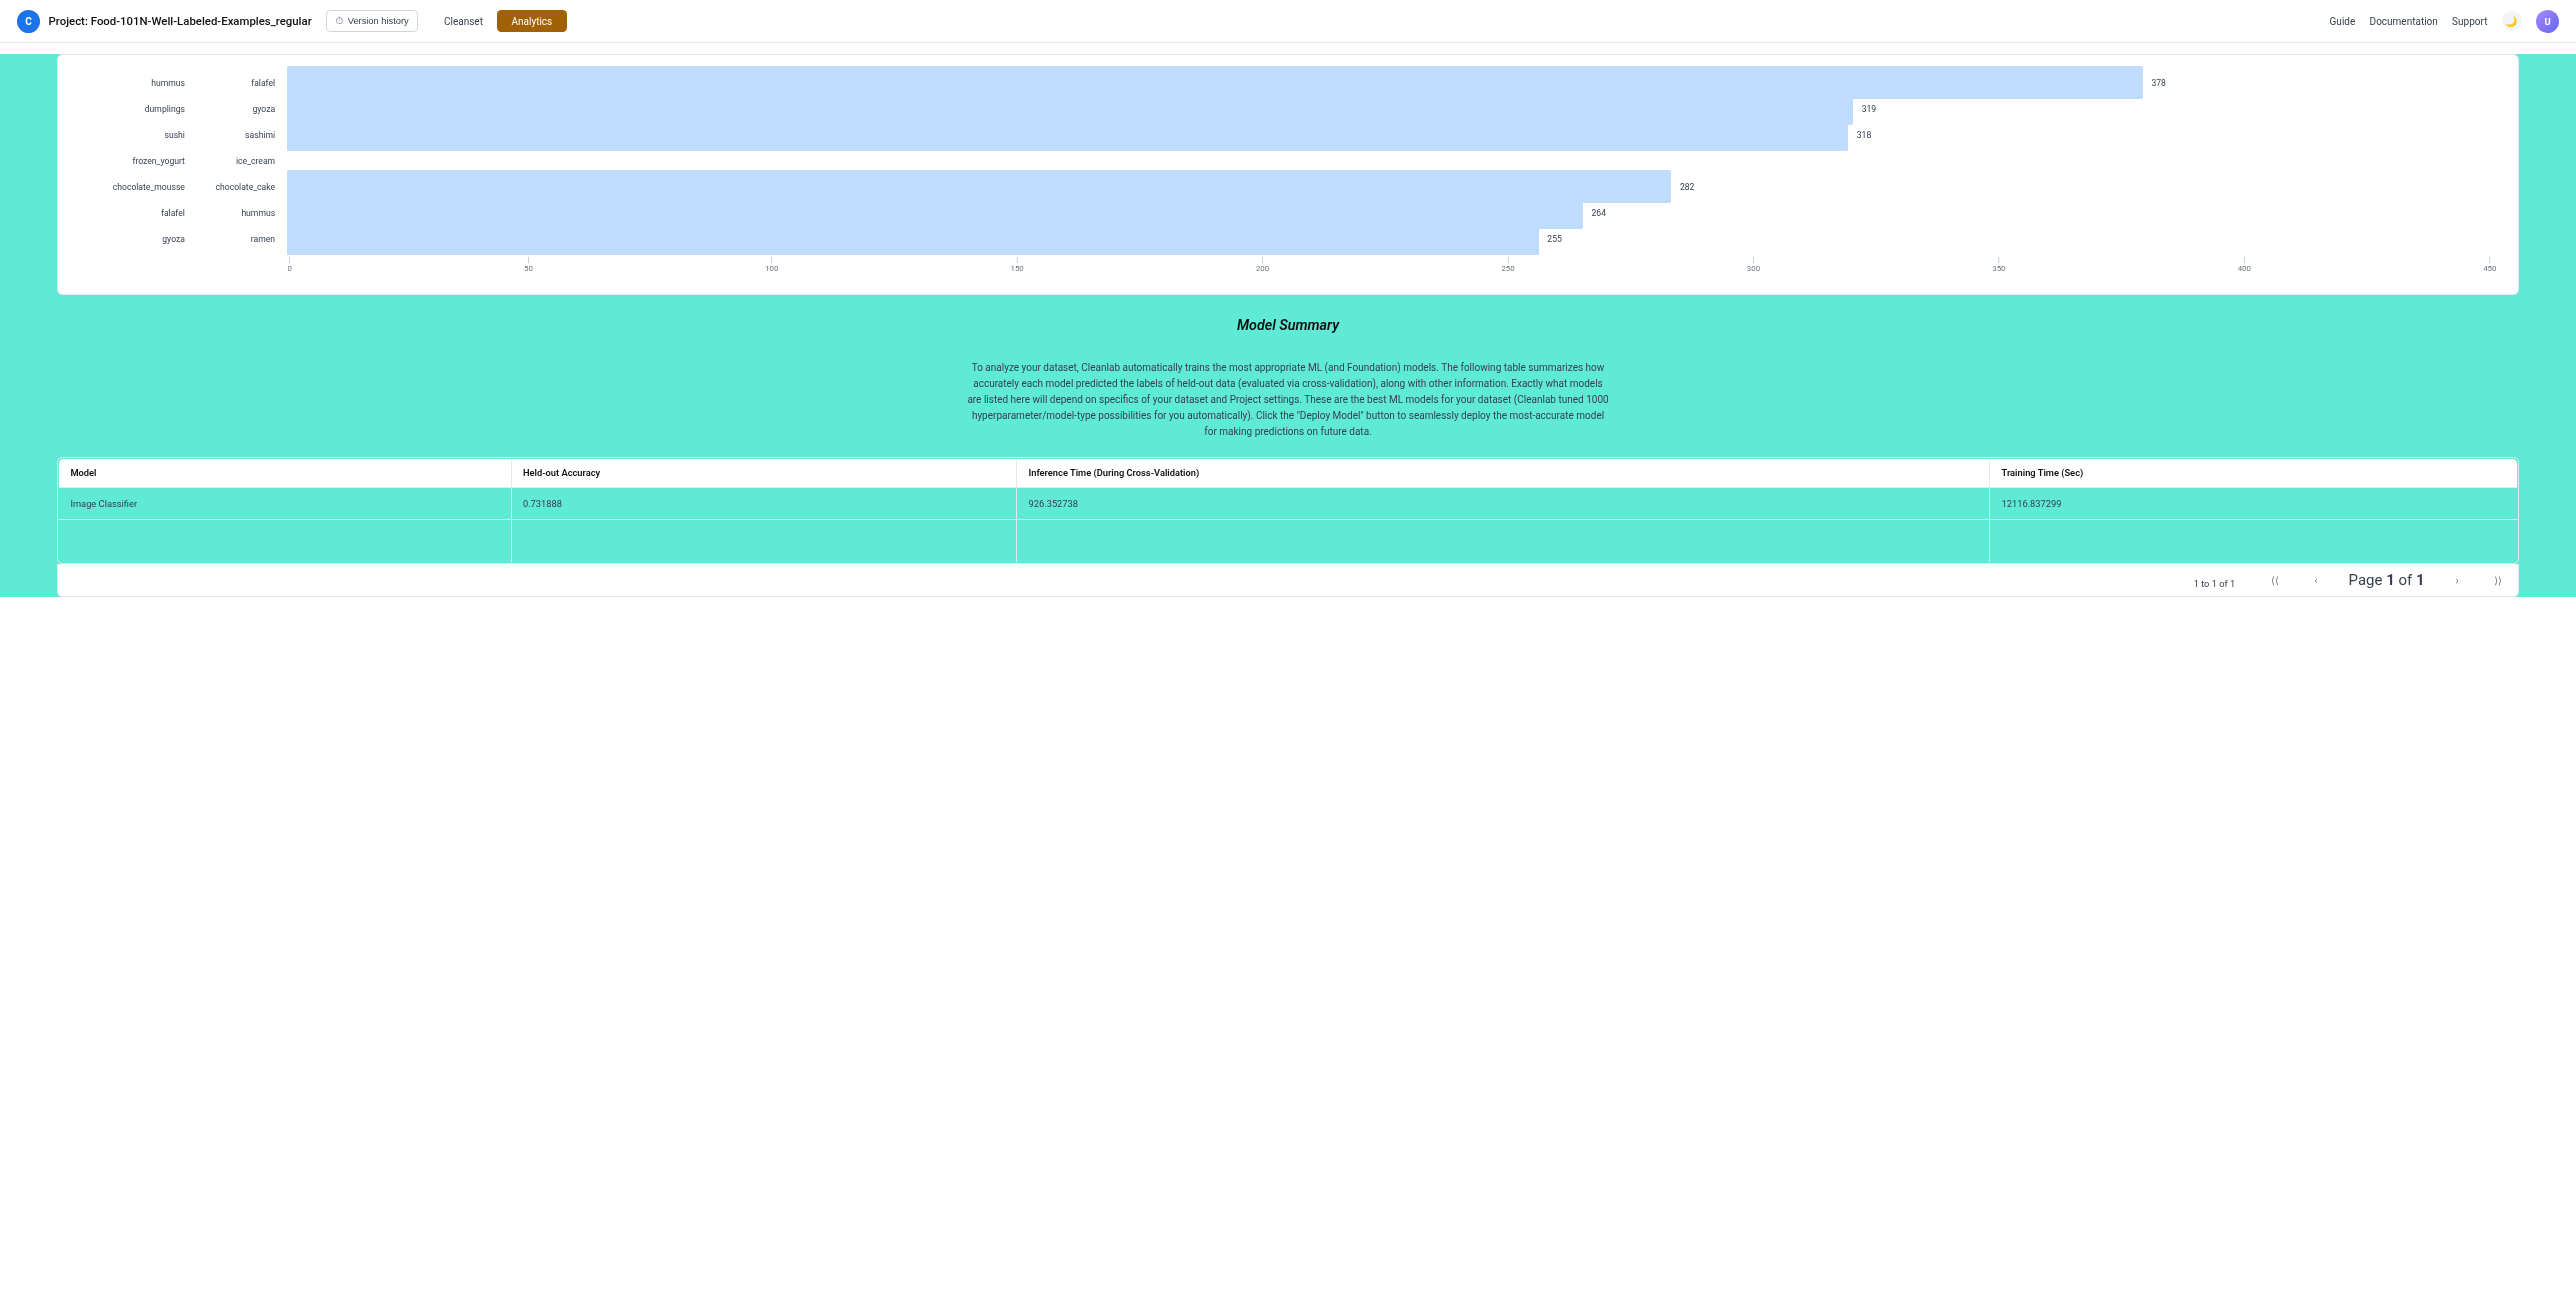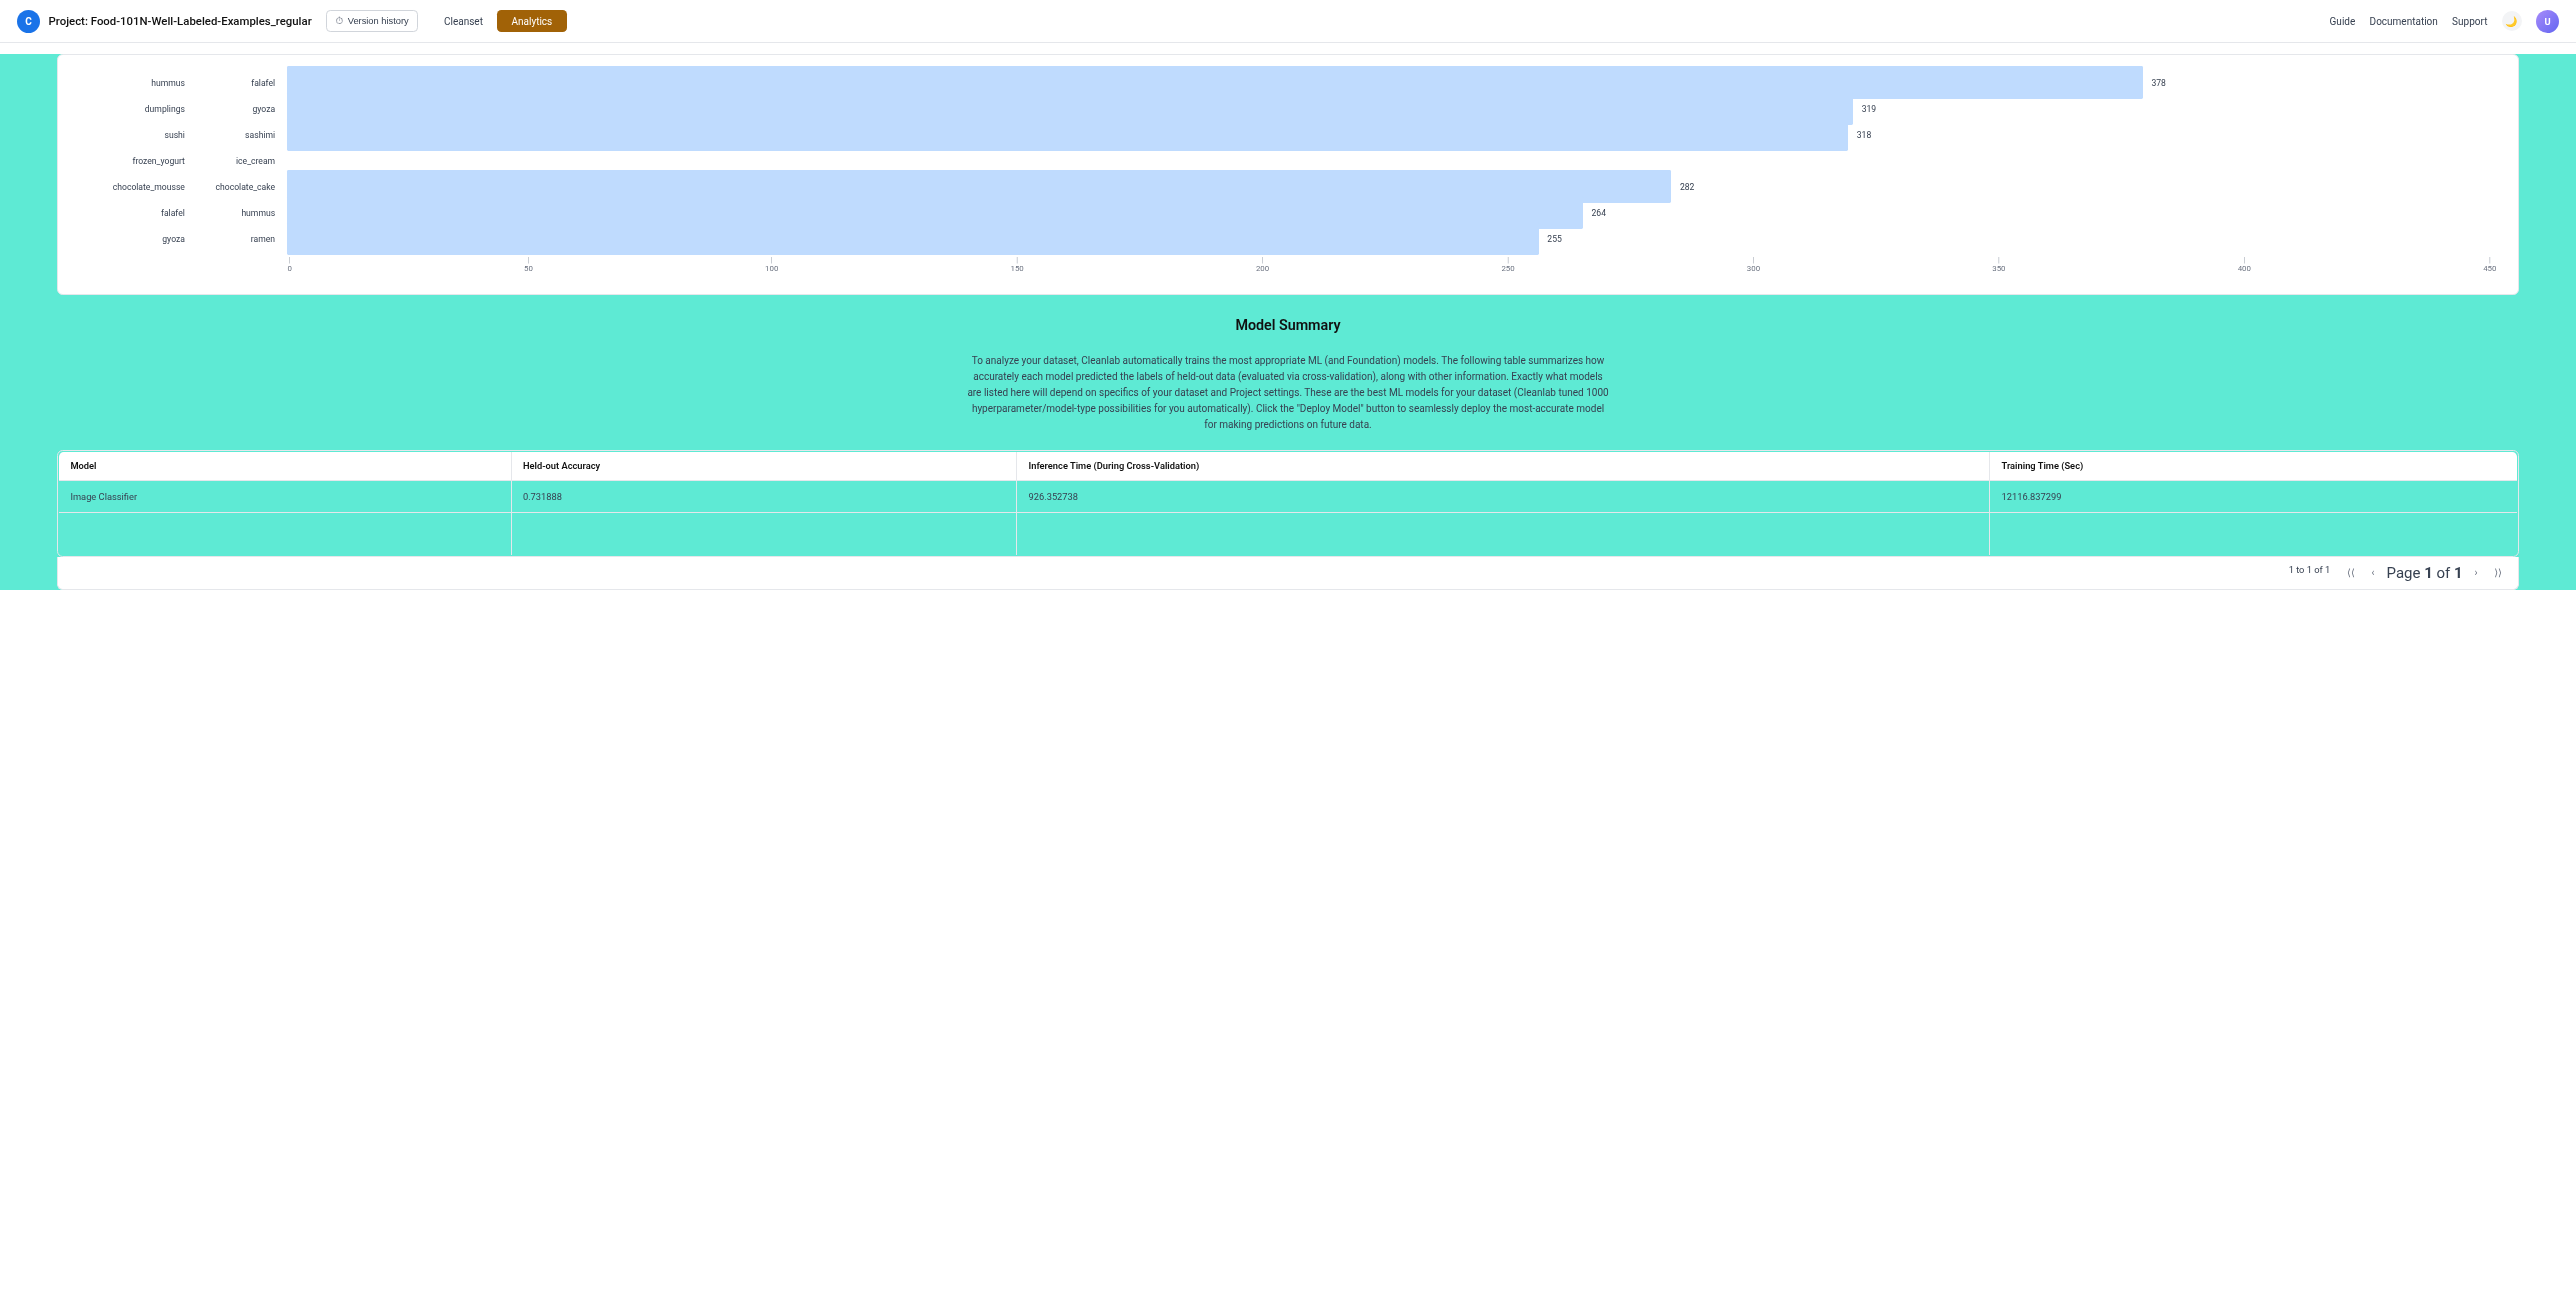--- a/index.html
+++ b/index.html
@@ -171,21 +171,22 @@
       font-size: 7.2px;
       color: #9ca3af;
     }
 
     
     .section-title {
       text-align: center;
       font-size: 14.3px;
       font-weight: 600;
       color: #111;
-      margin-bottom: 20px;
+      margin-bottom: 27px;
+      font-style: italic;
     }
     .section-description {
       text-align: center;
       font-size: 10px;
       color: #374151;
       line-height: 1.6;
       max-width: 644px;
       margin: 0 auto 17px auto;
     }
 
@@ -220,28 +221,28 @@
     .table-wrapper {
       border: 0.7px solid #e5e7eb;
       border-radius: 5.7px;
       overflow: hidden;
       margin-bottom: 0;
     }
 
     
     .pagination-bar {
       display: flex;
-      align-items: flex-start;
+      align-items: flex-end;
       justify-content: flex-end;
       padding: 7.2px 11.4px;
       border: 0.7px solid #e5e7eb;
       border-top: none;
       border-radius: 0 0 5.7px 5.7px;
       background: #fff;
-      gap: 5px;
+      gap: 24px;
       font-size: 9.3px;
       color: #374151;
     }
     .pagination-info { margin-right: 7.2px; }
     .page-btn {
       width: 17px; height: 17px;
       display: flex; align-items: center; justify-content: center;
       cursor: pointer;
       color: #6b7280;
       font-size: 10px;

